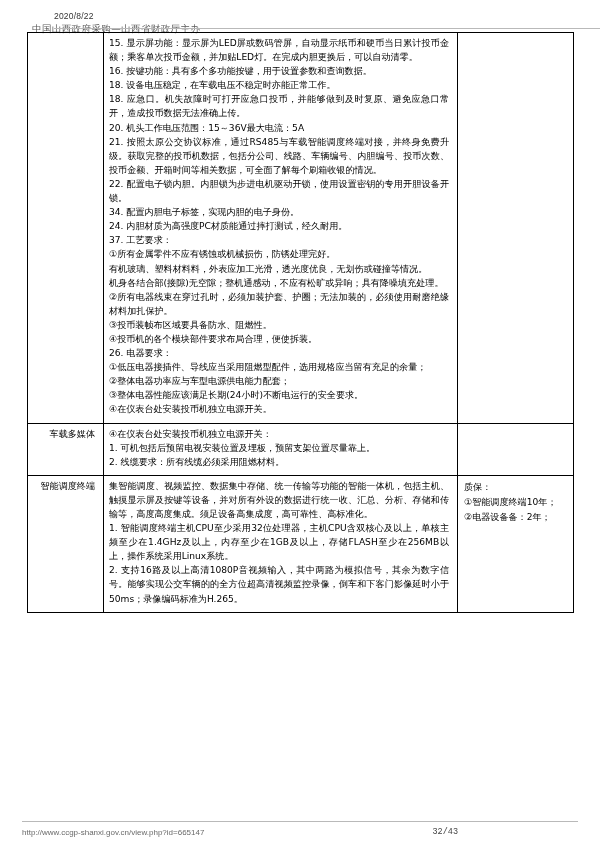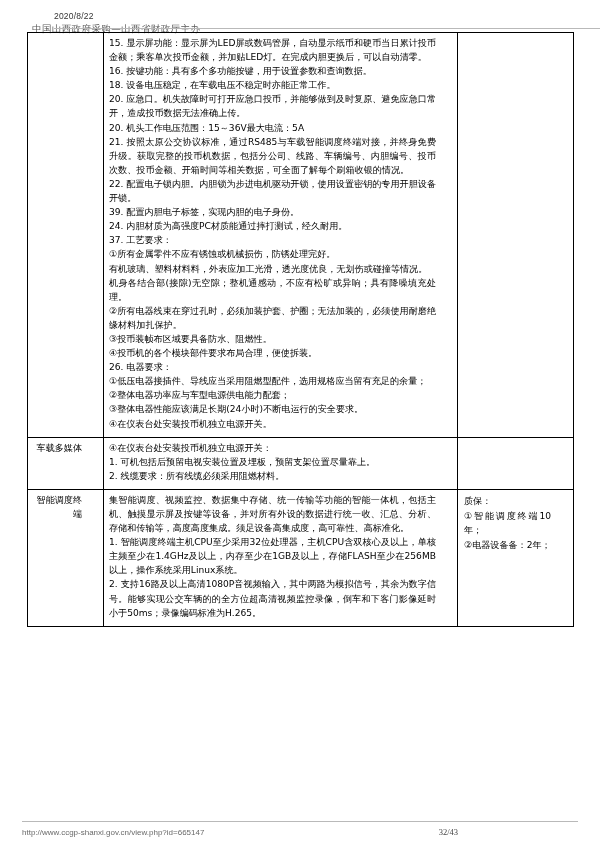--- a/index.html
+++ b/index.html
@@ -61,21 +61,21 @@
     position: absolute;
     left: 27px;
     top: 32px;
     width: 546px;
     border-collapse: collapse;
     table-layout: fixed;
   }
   .tbl td {
     border: 1px solid #000;
     vertical-align: top;
-    padding: 3px 21px 6px 5px;
+    padding: 3px 8px 6px 5px;
     font-size: 9.1px;
     line-height: 1.55;
     font-family: "DejaVu Sans", sans-serif;
   }
   .col-label { width: 76px; }
   .col-body  { width: 354px; }
   .col-note  { width: 116px; }
 
   .cell-label {
     text-align: right;
@@ -116,21 +116,21 @@
     font-size: 8px;
     color: #6a6a6a;
     font-family: "Liberation Sans", sans-serif;
   }
   .footer-page {
     position: absolute;
     right: 22px;
     bottom: 2px;
     font-size: 8.5px;
     color: #444;
-    font-family: Liberation Serif, serif;
+    font-family: Liberation Mono, monospace;
     text-align: right;
   }
 </style>
 </head>
 <body>
 
 <div class="page">
 
   <div class="doc-header">
     <div class="header-date">2020/8/22</div>
@@ -145,25 +145,25 @@
       <col class="col-note">
     </colgroup>
     <tbody>
 
       <tr>
         <td class="cell-label"></td>
         <td>
           <p class="body-p">15. 显示屏功能：显示屏为LED屏或数码管屏，自动显示纸币和硬币当日累计投币金额；乘客单次投币金额，并加贴LED灯。在完成内胆更换后，可以自动清零。</p>
           <p class="body-p">16. 按键功能：具有多个多功能按键，用于设置参数和查询数据。</p>
           <p class="body-p">18. 设备电压稳定，在车载电压不稳定时亦能正常工作。</p>
-          <p class="body-p">20. 应急口。机失故障时可打开应急口投币，并能够做到及时复原、避免应急口常开，造成投币数据无法准确上传。</p>
+          <p class="body-p">18. 应急口。机失故障时可打开应急口投币，并能够做到及时复原、避免应急口常开，造成投币数据无法准确上传。</p>
           <p class="body-p">20. 机头工作电压范围：15～36V最大电流：5A</p>
           <p class="body-p">21. 按照太原公交协议标准，通过RS485与车载智能调度终端对接，并终身免费升级。获取完整的投币机数据，包括分公司、线路、车辆编号、内胆编号、投币次数、投币金额、开箱时间等相关数据，可全面了解每个刷箱收银的情况。</p>
           <p class="body-p">22. 配置电子锁内胆。内胆锁为步进电机驱动开锁，使用设置密钥的专用开胆设备开锁。</p>
-          <p class="body-p">39. 配置内胆电子标签，实现内胆的电子身份。</p>
+          <p class="body-p">34. 配置内胆电子标签，实现内胆的电子身份。</p>
           <p class="body-p">24. 内胆材质为高强度PC材质能通过摔打测试，经久耐用。</p>
           <p class="body-p">37. 工艺要求：</p>
           <p class="body-p">①所有金属零件不应有锈蚀或机械损伤，防锈处理完好。</p>
           <p class="body-p">有机玻璃、塑料材料料，外表应加工光滑，透光度优良，无划伤或碰撞等情况。</p>
           <p class="body-p">机身各结合部(接隙)无空隙；整机通感动，不应有松旷或异响；具有降噪填充处理。</p>
           <p class="body-p">②所有电器线束在穿过孔时，必须加装护套、护圈；无法加装的，必须使用耐磨绝缘材料加扎保护。</p>
           <p class="body-p">③投币装帧布区域要具备防水、阻燃性。</p>
           <p class="body-p">④投币机的各个模块部件要求布局合理，便使拆装。</p>
           <p class="body-p">26. 电器要求：</p>
           <p class="body-p">①低压电器接插件、导线应当采用阻燃型配件，选用规格应当留有充足的余量；</p>

